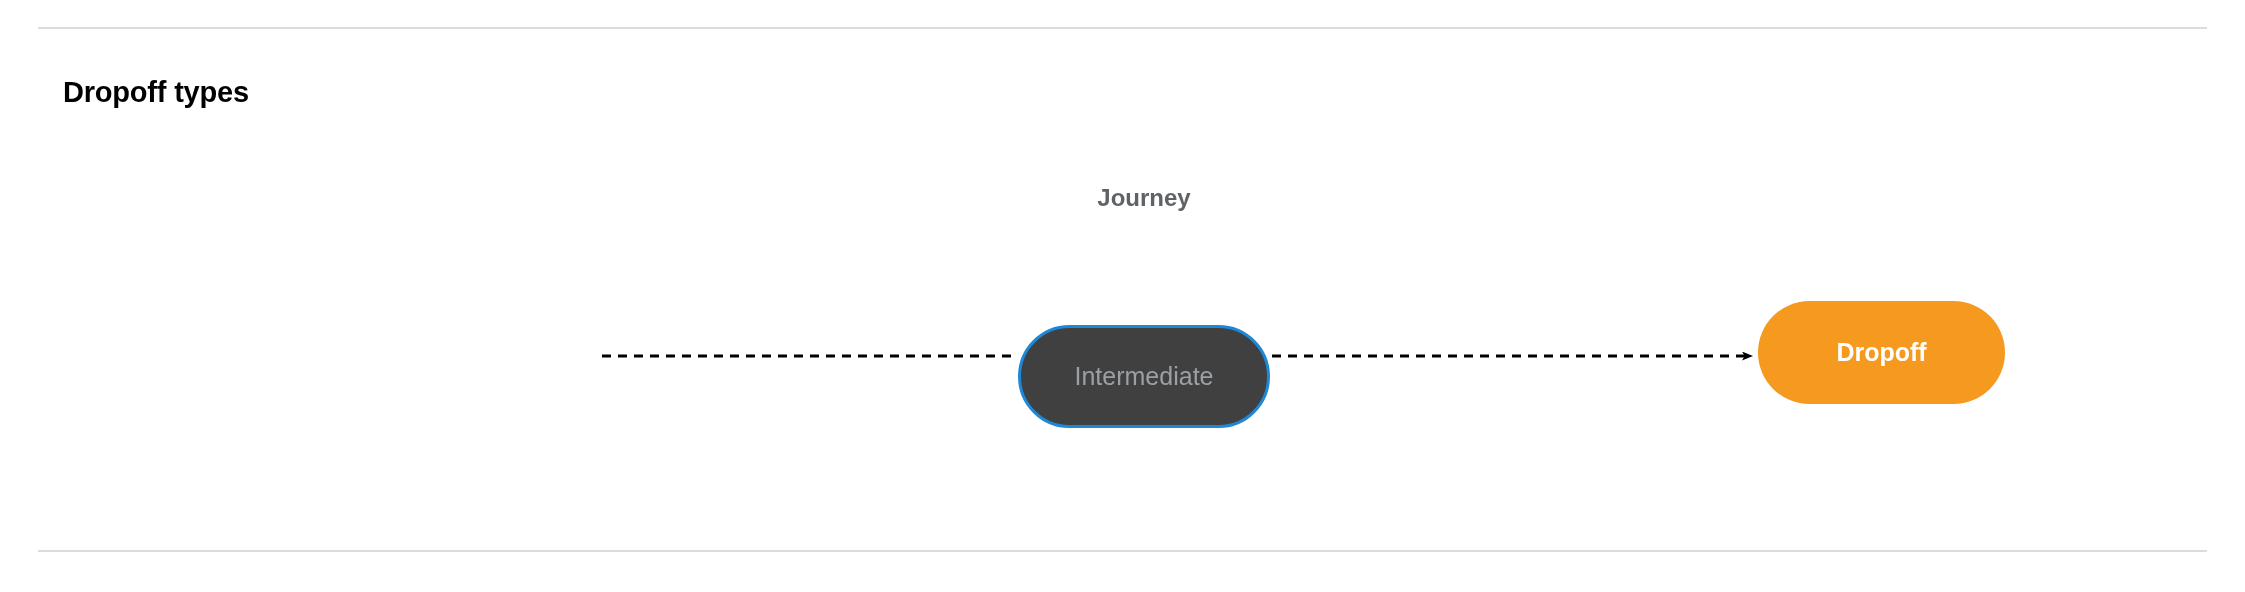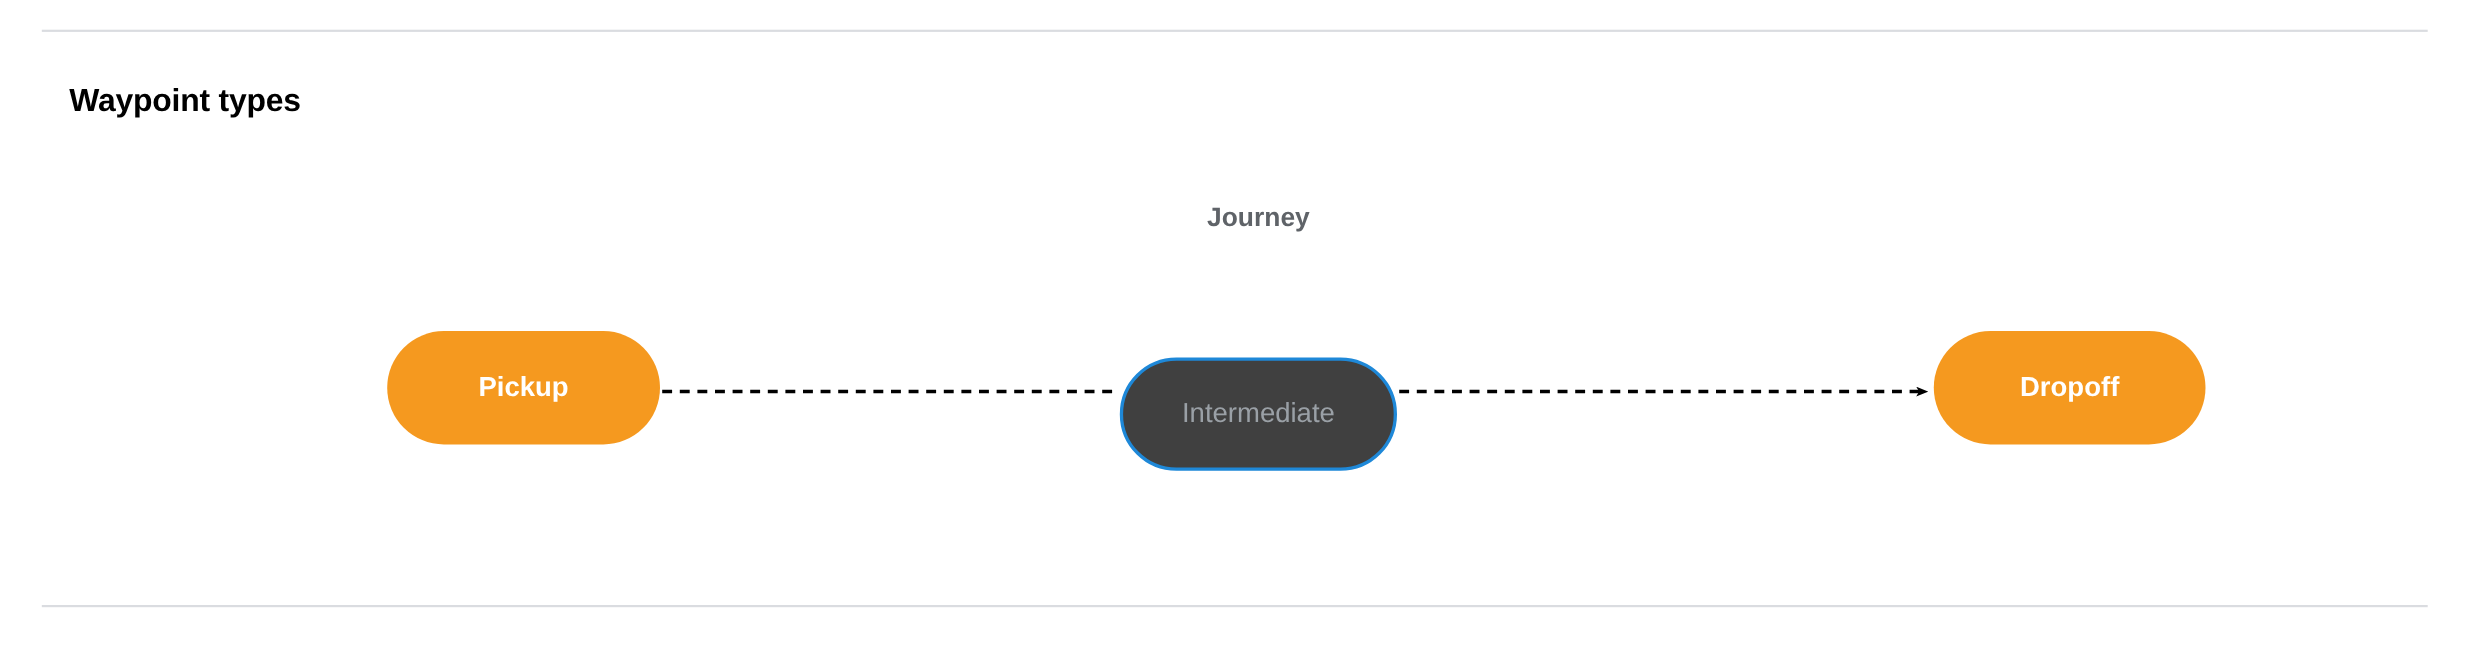--- a/index.html
+++ b/index.html
@@ -106,41 +106,38 @@
     pointer-events: none;
   }
 </style>
 </head>
 <body>
 
 <div id="page">
 
   <div class="divider top"></div>
 
-  <div id="section-title">Waypoint types</div>
+  <div id="section-title">Dropoff types</div>
 
   <div id="diagram">
 
     <div id="journey-label">Journey</div>
 
     <svg id="connectors" viewBox="0 0 2245 592" width="2245" height="592" xmlns="http://www.w3.org/2000/svg">
       <defs>
         <marker id="arrowhead" markerWidth="11" markerHeight="9" refX="10" refY="4.5" orient="auto" markerUnits="userSpaceOnUse">
           <path d="M0,0 L11,4.5 L0,9 L2.6,4.5 Z" fill="#000000"></path>
         </marker>
       </defs>
 
       <line x1="602" y1="340" x2="1016" y2="340" stroke="#000000" stroke-width="3.2" stroke-dasharray="9 7" stroke-linecap="butt"></line>
 
       <line x1="1272" y1="340" x2="1752" y2="340" stroke="#000000" stroke-width="3.2" stroke-dasharray="9 7" stroke-linecap="butt" marker-end="url(#arrowhead)"></line>
     </svg>
 
-    <div id="node-pickup" class="node terminal">
-      <span>Pickup</span>
-    </div>
 
     <div id="node-intermediate" class="node waypoint">
       <span>Intermediate</span>
     </div>
 
     <div id="node-dropoff" class="node terminal">
       <span>Dropoff</span>
     </div>
 
   </div>

